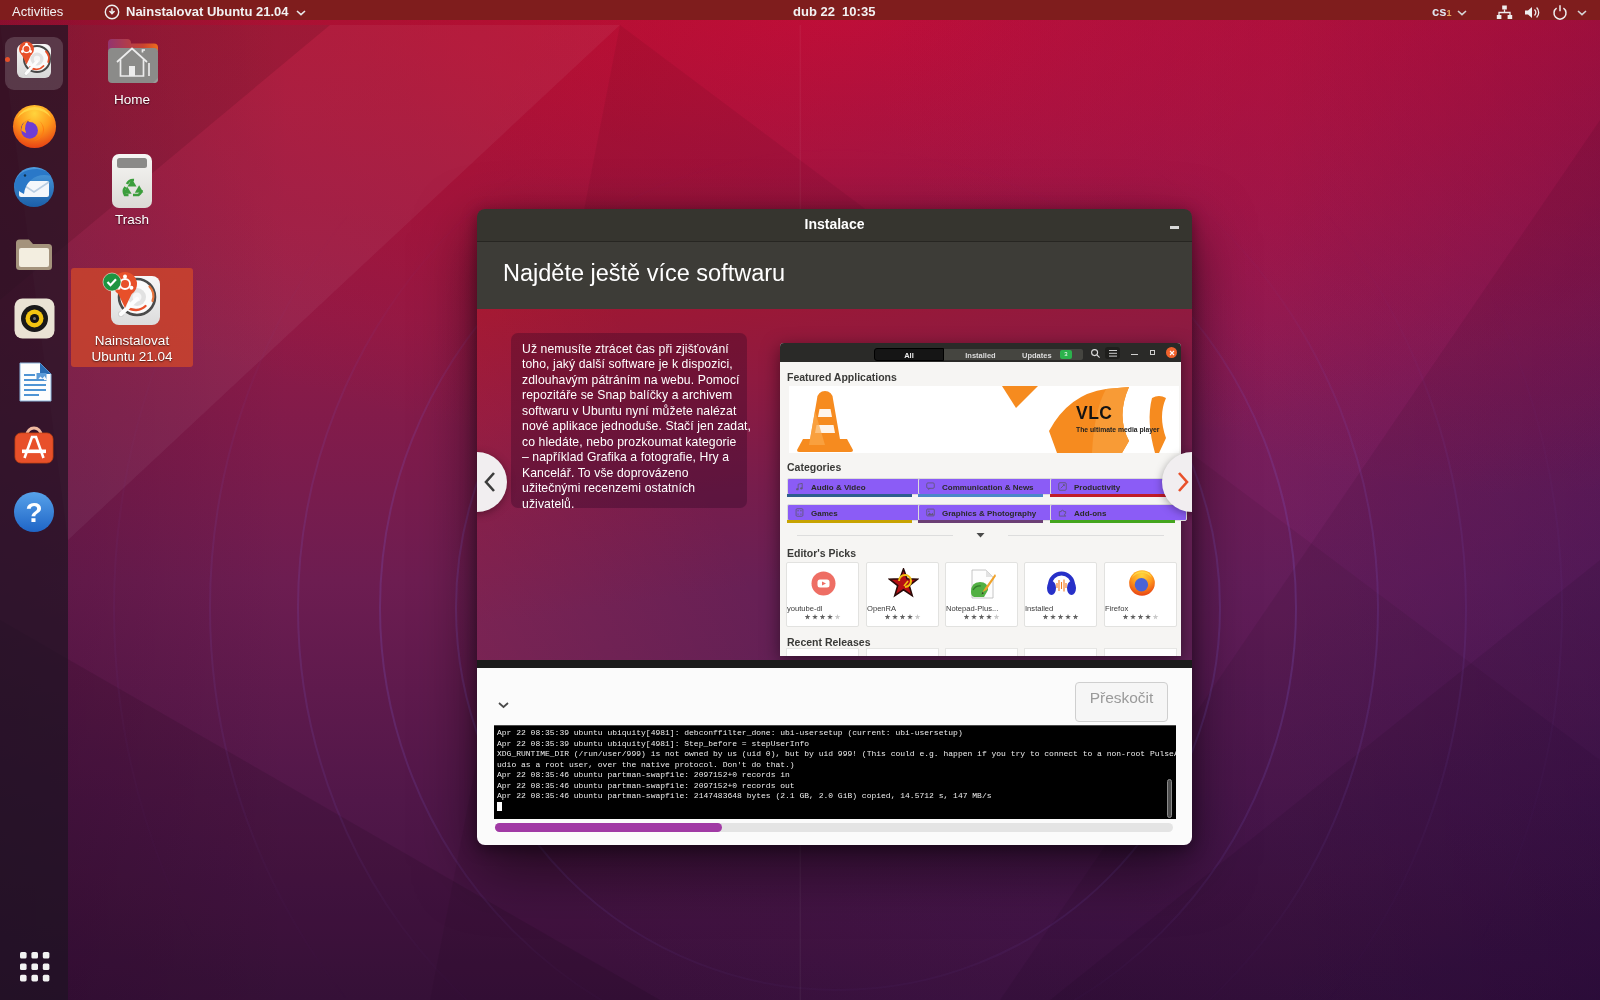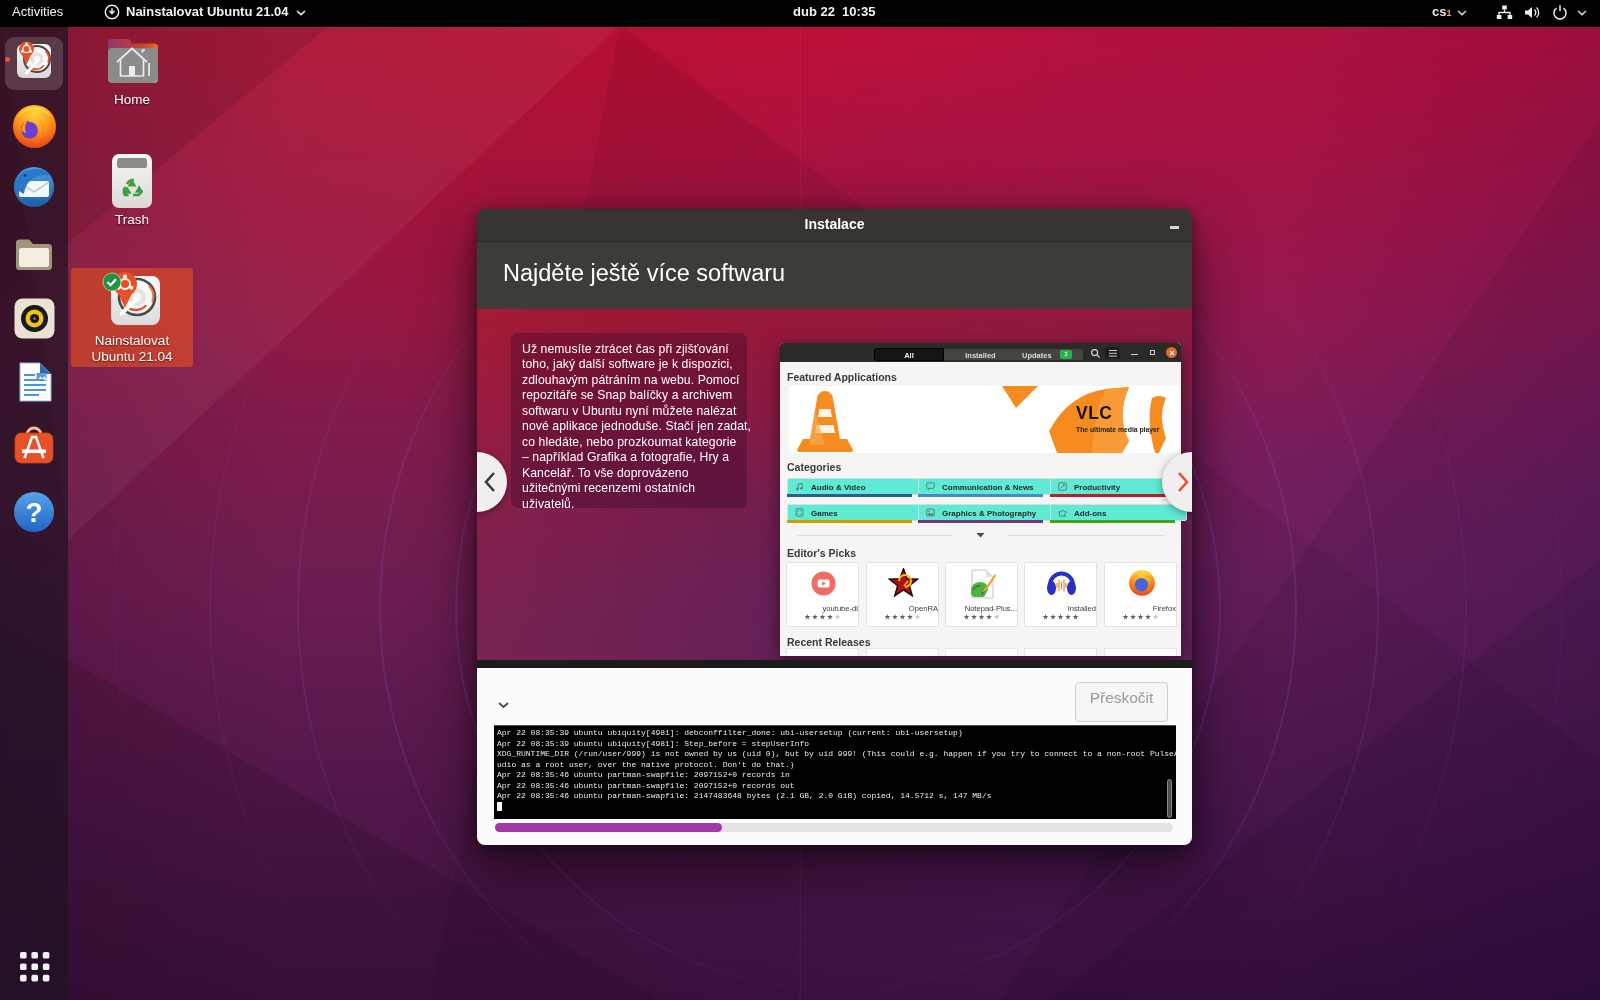--- a/index.html
+++ b/index.html
@@ -1,18 +1,18 @@
 <!DOCTYPE html>
 <html><head><meta charset="utf-8"><style>
 *{margin:0;padding:0;box-sizing:border-box}
 html,body{width:1600px;height:1000px;overflow:hidden;font-family:"Liberation Sans",sans-serif}
 #stage{position:relative;width:1600px;height:1000px;overflow:hidden;background:#3a1040}
 #wall{position:absolute;left:0;top:0}
 
-#topbar{position:absolute;left:0;top:0;width:1600px;height:27px;background:#000000;color:#f2f2f2;font-size:13px;z-index:40}
+#topbar{position:absolute;left:0;top:0;width:1600px;height:20px;background:#7f1d1d;color:#f2f2f2;font-size:13px;z-index:40}
 #topbar .act{position:absolute;left:12px;top:4px;font-weight:400}
 #topbar .appname{position:absolute;left:126px;top:4px;font-weight:700}
 #topbar .clock{position:absolute;left:793px;top:4px;font-weight:700}
 #topbar svg{position:absolute}
 
 #dock{position:absolute;left:0;top:25px;width:68px;height:975px;background:rgba(31,20,34,0.72);z-index:30}
 #dock .hl{position:absolute;left:5px;top:12px;width:58px;height:53px;background:rgba(255,255,255,0.16);border-radius:9px}
 #dock .dot{position:absolute;left:5px;top:32px;width:5px;height:5px;border-radius:50%;background:#e8502a}
 
 .dlabel{position:absolute;color:#fff;font-size:13.5px;text-align:center;text-shadow:0 1px 1.5px rgba(0,0,0,0.65);z-index:6}
@@ -30,26 +30,26 @@
 #stext{white-space:nowrap;position:absolute;left:34px;top:24px;width:236px;height:175px;background:rgba(38,2,34,0.30);border-radius:7px;color:#fff;font-size:12.2px;line-height:15.45px;padding:9px 0 0 11px;letter-spacing:0.1px}
 .nav{position:absolute;top:143px;width:60px;height:60px;border-radius:50%;background:#f1eef0;box-shadow:0 2px 8px rgba(0,0,0,0.35)}
 #navL{left:-30px}
 #navR{left:685px}
 
 #shot{position:absolute;left:303px;top:34px;width:401px;height:313px;box-shadow:0 5px 18px rgba(0,0,0,0.5);border-radius:4px 4px 0 0;background:#f6f5f3}
 #shead{position:absolute;left:0;top:0;width:401px;height:19px;background:#2a2a28;border-radius:4px 4px 0 0}
 .stab{position:absolute;top:4.5px;height:13px;font-size:7.5px;color:#eee;text-align:center;line-height:13px;font-weight:700}
 #shot .h2{position:absolute;font-weight:700;color:#3a3a38;font-size:10.5px}
 #banner{position:absolute;left:9px;top:43px;width:390px;height:67px;background:#fff;overflow:hidden}
-.cbtn{position:absolute;width:137px;height:17px;background:#5eead4;border:1px solid #dcdcda;border-radius:2px;font-size:8px;font-weight:700;color:#2a2a2a;line-height:15px}
+.cbtn{position:absolute;width:137px;height:17px;background:#8b5cf6;border:1px solid #dcdcda;border-radius:2px;font-size:8px;font-weight:700;color:#2a2a2a;line-height:15px}
 .cbtn .ci{position:absolute;left:7px;top:3px;width:9px;height:9px;opacity:0.75}
 .cbtn .cl{position:absolute;left:23px;top:1px}
 .cbar{position:absolute;left:-1px;bottom:-2.5px;width:125px;height:2.5px}
 .card{position:absolute;top:219px;width:73px;height:65px;background:#fff;border:1px solid #e2e2e0;border-radius:2px}
-.card .nm{position:absolute;left:0;top:41px;width:100%;text-align:right;font-size:7.6px;color:#3a3a3a}
+.card .nm{position:absolute;left:0;top:41px;width:100%;text-align:left;font-size:7.6px;color:#3a3a3a}
 .stars{position:absolute;left:0;top:51px;width:100%;display:flex;justify-content:center;gap:1.5px}
 .st{width:6px;height:6px;background:#606060;clip-path:polygon(50% 0%,61% 35%,98% 35%,68% 57%,79% 91%,50% 70%,21% 91%,32% 57%,2% 35%,39% 35%)}
 .st.e{background:#c9c9c9}
 .pcard{position:absolute;top:305px;width:73px;height:8px;background:#fff;border:1px solid #e6e6e4;border-bottom:none}
 #darkstrip{position:absolute;left:0;top:451px;width:715px;height:8px;background:#1c1c1c}
 #footer{position:absolute;left:0;top:459px;width:715px;height:177px;background:#fbfbfb;border-radius:0 0 8px 8px}
 #ftext{position:absolute;left:35px;top:27px;color:#3d3d3d;font-size:15.5px;white-space:nowrap;letter-spacing:-0.45px}
 #skip{position:absolute;left:598px;top:14px;width:93px;height:40px;background:#f6f6f6;border:1px solid #cfcfcf;border-radius:4px;color:#9a9a9a;font-size:15.5px;text-align:center;line-height:30px}
 #term{position:absolute;left:17px;top:57px;width:682px;height:94px;background:#000;border-top:1px solid #4a4a4a;color:#ececec;font-family:"Liberation Mono",monospace;font-size:8px;line-height:10.55px;white-space:pre;overflow:hidden;padding:2px 0 0 3px}
 #term .cur{display:inline-block;width:5px;height:9px;background:#fff;vertical-align:-1px}

